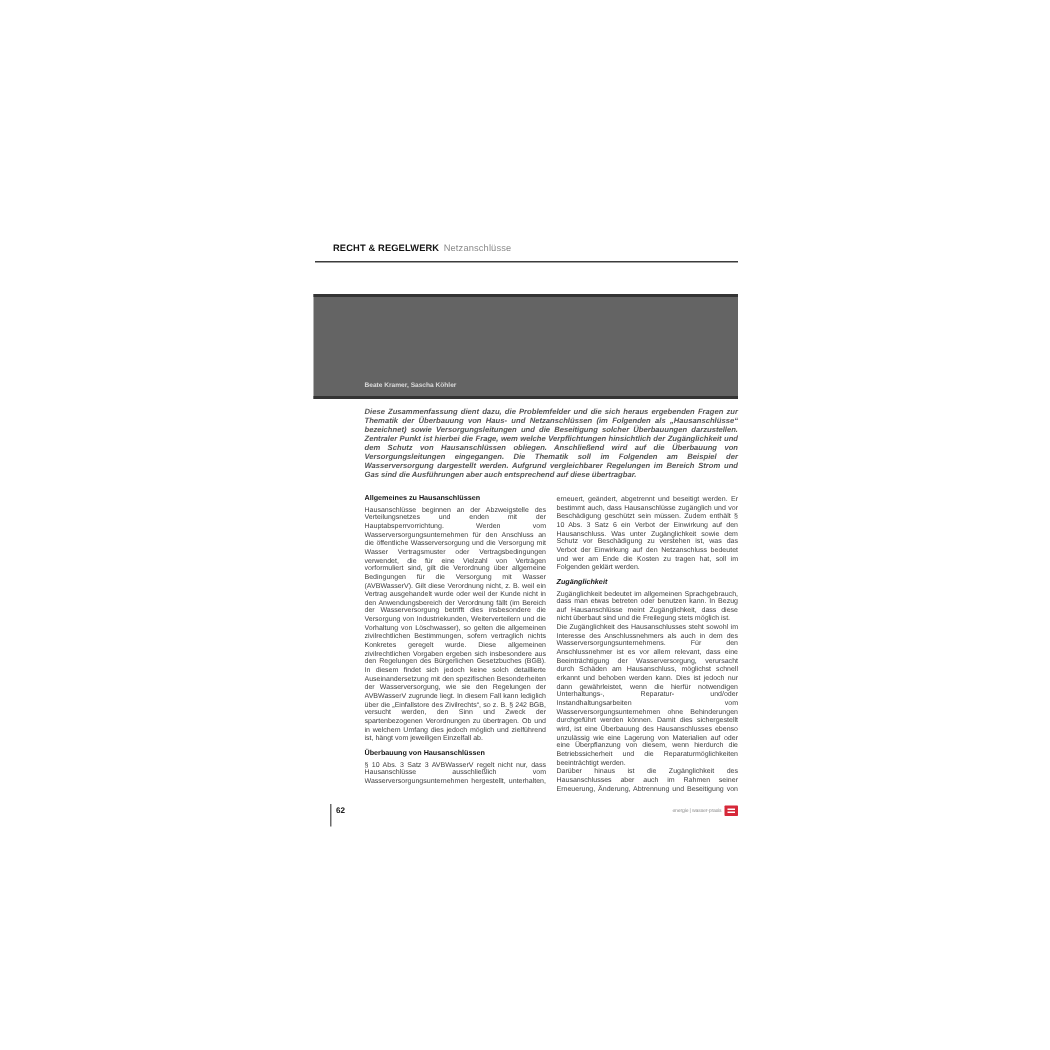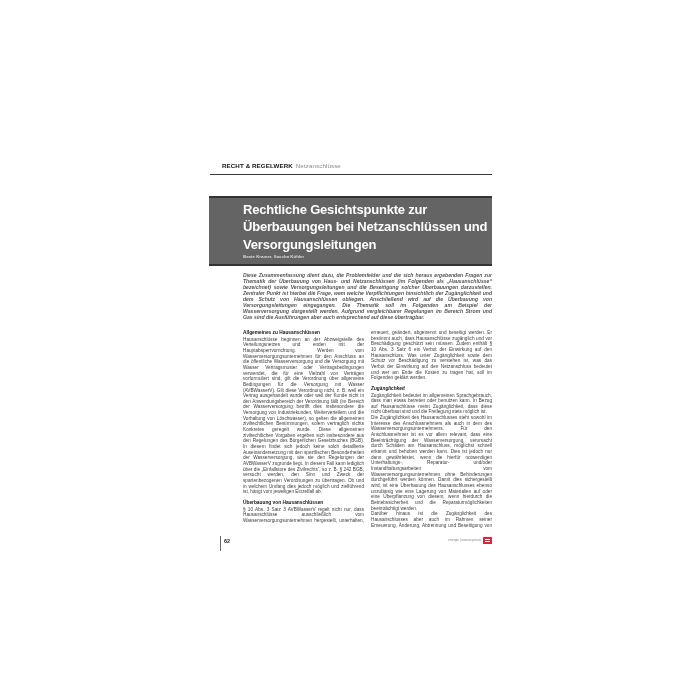--- a/index.html
+++ b/index.html
@@ -105,23 +105,20 @@
 <body>
 
 <div id="canvas">
 
   <div class="rubric">
     <span class="sec">RECHT &amp; REGELWERK</span><span class="topic">Netzanschlüsse</span>
   </div>
   <div class="header-rule"></div>
 
   <div class="title-block">
-    <div class="title">Rechtliche Gesichtspunkte zur
-Überbauungen bei Netzanschlüssen und
-Versorgungsleitungen</div>
     <div class="authors">Beate Kramer, Sascha Köhler</div>
   </div>
 
   <div class="intro">Diese Zusammenfassung dient dazu, die Problemfelder und die sich heraus ergebenden Fragen zur Thematik der Überbauung von Haus- und Netzanschlüssen (im Folgenden als „Hausanschlüsse“ bezeichnet) sowie Versorgungsleitungen und die Beseitigung solcher Überbauungen darzustellen. Zentraler Punkt ist hierbei die Frage, wem welche Verpflichtungen hinsichtlich der Zugänglichkeit und dem Schutz von Hausanschlüssen obliegen. Anschließend wird auf die Überbauung von Versorgungsleitungen eingegangen. Die Thematik soll im Folgenden am Beispiel der Wasserversorgung dargestellt werden. Aufgrund vergleichbarer Regelungen im Bereich Strom und Gas sind die Ausführungen aber auch entsprechend auf diese übertragbar.</div>
 
   <div class="col-flow">
     <div class="col-heading">Allgemeines zu Hausanschlüssen</div>
     <p>Hausanschlüsse beginnen an der Abzweigstelle des Verteilungsnetzes und enden mit der Hauptabsperrvorrichtung. Werden vom Wasserversorgungsunternehmen für den Anschluss an die öffentliche Wasserversorgung und die Versorgung mit Wasser Vertragsmuster oder Vertragsbedingungen verwendet, die für eine Vielzahl von Verträgen vorformuliert sind, gilt die Verordnung über allgemeine Bedingungen für die Versorgung mit Wasser (AVBWasserV). Gilt diese Verordnung nicht, z. B. weil ein Vertrag ausgehandelt wurde oder weil der Kunde nicht in den Anwendungsbereich der Verordnung fällt (im Bereich der Wasserversorgung betrifft dies insbesondere die Versorgung von Industriekunden, Weiterverteilern und die Vorhaltung von Löschwasser), so gelten die allgemeinen zivilrechtlichen Bestimmungen, sofern vertraglich nichts Konkretes geregelt wurde. Diese allgemeinen zivilrechtlichen Vorgaben ergeben sich insbesondere aus den Regelungen des Bürgerlichen Gesetzbuches (BGB). In diesem findet sich jedoch keine solch detaillierte Auseinandersetzung mit den spezifischen Besonderheiten der Wasserversorgung, wie sie den Regelungen der AVBWasserV zugrunde liegt. In diesem Fall kann lediglich über die „Einfallstore des Zivilrechts“, so z. B. § 242 BGB, versucht werden, den Sinn und Zweck der spartenbezogenen Verordnungen zu übertragen. Ob und in welchem Umfang dies jedoch möglich und zielführend ist, hängt vom jeweiligen Einzelfall ab.</p>
 
     <div class="col-heading">Überbauung von Hausanschlüssen</div>

